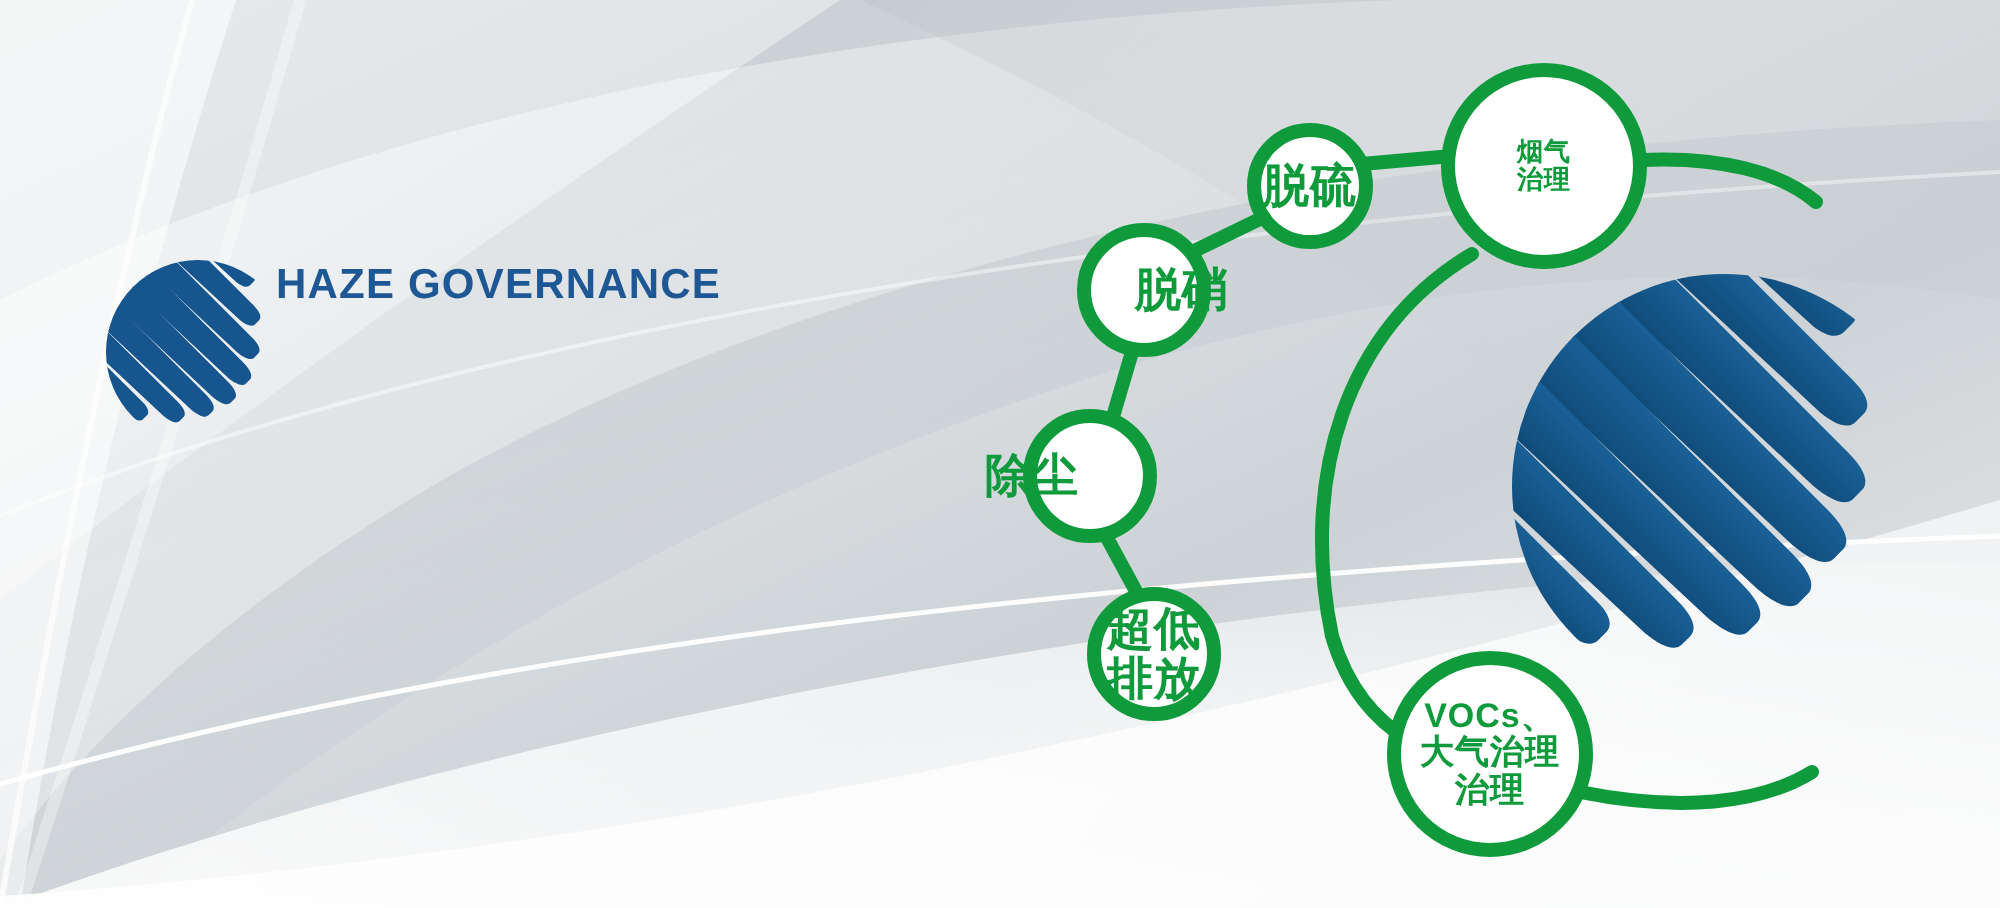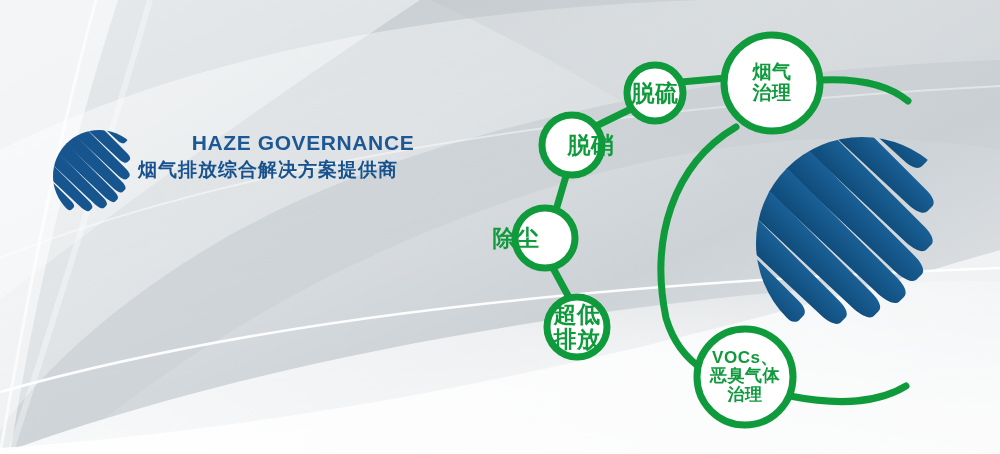--- a/index.html
+++ b/index.html
@@ -15,36 +15,36 @@
   #lockup{
     position:absolute;left:138px;top:132px;width:330px;
     line-height:1;
   }
   #lockup .t1{
     font-size:32px;font-weight:700;letter-spacing:3px;
     color:#17528e;margin:0 0 7px 0;white-space:nowrap;
   }
   #lockup .t2{
     font-size:21px;font-weight:700;letter-spacing:0.6px;
-    color:#1d5894;margin:0 0 7px 0;white-space:nowrap;text-align:center;
+    color:#1d5894;margin:0 0 7px 0;white-space:nowrap;
   }
   #lockup .t3{
     font-size:19px;font-weight:700;letter-spacing:1px;
     color:#17528e;margin:0;white-space:nowrap;
   }
 
   
   .node-label{
     position:absolute;transform:translate(-50%,-50%);
     text-align:center;color:#0f9a3c;font-weight:700;
     line-height:1.08;white-space:pre;letter-spacing:0.5px;
     pointer-events:none;
   }
   .nl-sm{font-size:23px;}
-  .nl-lg{font-size:19px;}
+  .nl-lg{font-size:13px;}
   .nl-voc{font-size:17px;}
 </style>
 </head>
 <body>
 
 <div id="banner">
 
   <svg id="bg" viewBox="0 0 1000 454" preserveAspectRatio="none">
     <defs>
       <linearGradient id="gBase" x1="0" y1="0" x2="1" y2="1">
@@ -222,21 +222,20 @@
   </svg>
 
   <div class="node-label nl-sm" style="left:591px;top:145px;">脱硝</div>
   <div class="node-label nl-sm" style="left:655px;top:93px;">脱硫</div>
   <div class="node-label nl-lg" style="left:772px;top:83px;">烟气
 治理</div>
   <div class="node-label nl-sm" style="left:516px;top:238px;">除尘</div>
   <div class="node-label nl-sm" style="left:577px;top:327px;">超低
 排放</div>
   <div class="node-label nl-voc" style="left:745px;top:377px;">VOCs、
-恶臭气体
+大气治理
 治理</div>
 
   <div id="lockup">
     <div class="t2">HAZE GOVERNANCE</div>
-    <div class="t3">烟气排放综合解决方案提供商</div>
   </div>
 
 </div>
 
 </body></html>

